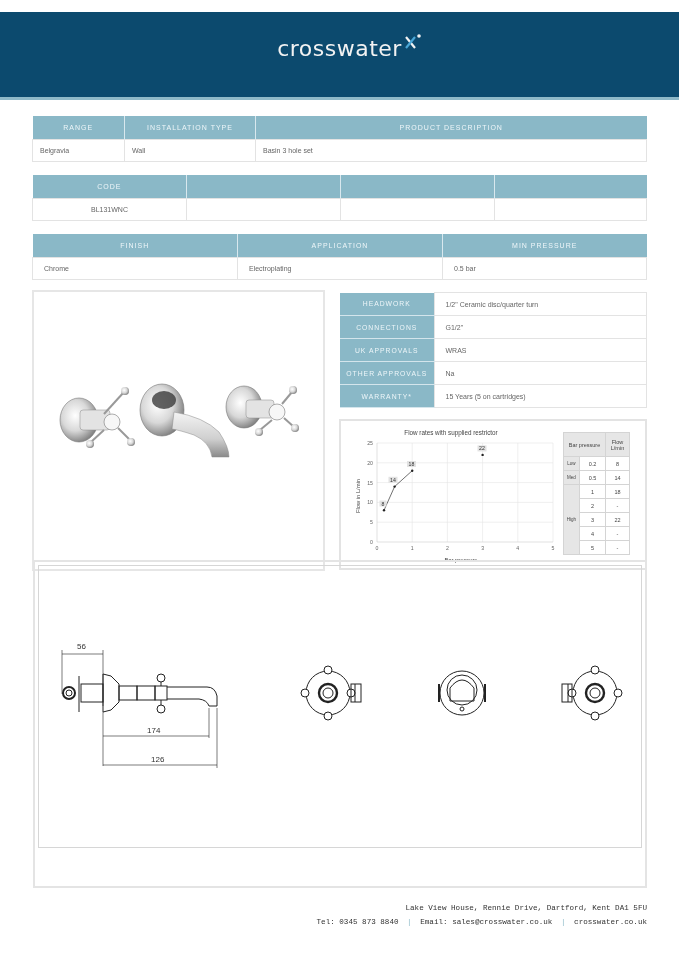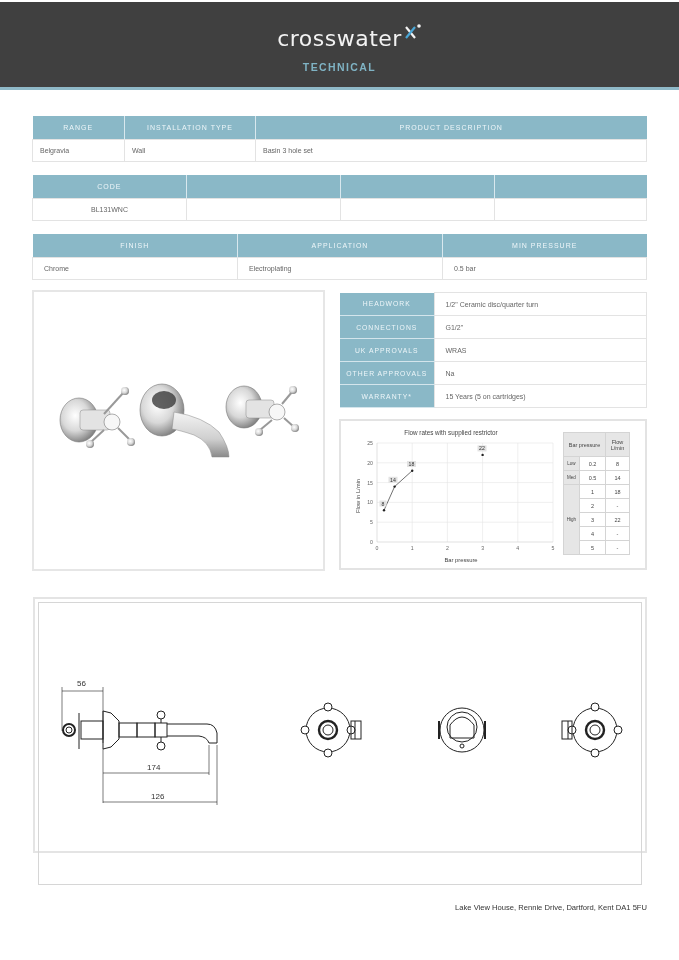--- a/index.html
+++ b/index.html
@@ -1,17 +1,17 @@
 <!DOCTYPE html>
 <html><head>
 <meta charset="utf-8">
 <style>
   * { box-sizing: border-box; margin: 0; padding: 0; }
   body { width: 679px; height: 960px; background: #ffffff; font-family: "Liberation Sans", sans-serif; position: relative; overflow: hidden; color: #555; }
-  .header { position: absolute; left: 0; top: 2px; width: 679px; height: 88px; background: #404040; border-bottom: 3px solid #8fb9c8; }
+  .header { position: absolute; left: 0; top: 12px; width: 679px; height: 88px; background: #0c4a6e; border-bottom: 3px solid #8fb9c8; }
   .logo { position: absolute; left: 0; width: 679px; top: 24px; text-align: center; color: #f2f2f2; font-family: "DejaVu Sans", sans-serif; font-size: 22px; letter-spacing: 0.5px; font-weight: normal; }
   .logo-x { position: absolute; left: 403px; top: 20px; width: 20px; height: 20px; }
   .subtitle { position: absolute; left: 0; width: 679px; top: 59px; text-align: center; color: #7fb3c4; font-size: 10.5px; font-weight: bold; letter-spacing: 1.4px; }
 
   table.spec { position: absolute; left: 32px; border-collapse: collapse; width: 615px; }
   table.spec th { background: #8ab8c7; color: #eef6f9; font-size: 7px; font-weight: normal; letter-spacing: 1px; height: 23px; border-right: 1px solid #d9e8ee; text-align: center; }
   table.spec th:last-child { border-right: none; }
   table.spec td { border: 1px solid #e3e3e3; font-size: 7px; color: #666; height: 22px; padding-left: 7px; }
   .t1 { top: 116px; }
   .t2 { top: 175px; }
@@ -25,39 +25,38 @@
   table.attrs td { font-size: 7px; color: #666; padding-left: 11px; border: 1px solid #e3e3e3; height: 23px; }
 
   .chart-box { position: absolute; left: 339px; top: 419px; width: 308px; height: 151px; border: 2px solid #e3e3e3; background: #fff; }
   .chart-box svg { position: absolute; left: 0; top: 0; }
   .chart-title { position: absolute; left: 0; width: 220px; top: 8px; text-align: center; font-size: 6.3px; color: #444; }
 
   table.flow { position: absolute; left: 222px; top: 11px; border-collapse: collapse; }
   table.flow td { font-size: 5.5px; color: #444; text-align: center; border: 1px solid #d4d4d4; height: 14px; }
   table.flow td.g { background: #e6e6e6; }
 
-  .drawing-box { position: absolute; left: 33px; top: 597px; width: 614px; height: 256px; border: 2px solid #e4e4e4; }
+  .drawing-box { position: absolute; left: 33px; top: 560px; width: 614px; height: 328px; border: 2px solid #e4e4e4; }
   .drawing-inner { position: absolute; left: 3px; top: 3px; width: 604px; height: 283px; border: 1px solid #d6d6d6; }
   .drawing-inner svg { position: absolute; left: 0; top: 0; }
   .dim { position: absolute; font-size: 8px; color: #333; font-family: "Liberation Sans", sans-serif; }
 
-  .footer { position: absolute; right: 32px; top: 901px; text-align: right; font-size: 7.6px; color: #333; line-height: 14px; }
+  .footer { position: absolute; right: 32px; top: 901px; text-align: right; font-size: 7.6px; color: #333; line-height: 14px; font-family: Liberation Mono, monospace; }
   .footer .sep { color: #8ab8c7; margin: 0 4px; }
 </style>
 </head>
 <body>
 
 <div class="header">
   <div class="logo">crosswater</div>
   <svg class="logo-x" viewBox="0 0 20 20">
     <line x1="3" y1="5" x2="12" y2="16" stroke="#f2f2f2" stroke-width="2.2"></line>
     <line x1="12" y1="5" x2="3" y2="16" stroke="#4aa8d8" stroke-width="2.2"></line>
     <circle cx="16" cy="4" r="1.8" fill="#f2f2f2"></circle>
   </svg>
-  <div class="subtitle">TECHNICAL</div>
 </div>
 
 <table class="spec t1">
   <tbody>
       <tr>
     <th style="width:92px">RANGE</th>
     <th style="width:131px">INSTALLATION TYPE</th>
     <th>PRODUCT DESCRIPTION</th>
   </tr>
   <tr>
@@ -337,13 +336,20 @@
       </g>
     </svg>
     <div class="dim" style="left:38px;top:76px">56</div>
     <div class="dim" style="left:108px;top:160px">174</div>
     <div class="dim" style="left:112px;top:189px">126</div>
   </div>
 </div>
 
 <div class="footer">
   <div>Lake View House, Rennie Drive, Dartford, Kent DA1 5FU</div>
+  <div>
+    <span>Tel: 0345 873 8840</span>
+    <span class="sep">|</span>
+    <span>Email: sales@crosswater.co.uk</span>
+    <span class="sep">|</span>
+    <span>crosswater.co.uk</span>
+  </div>
 </div>
 
 </body></html>

